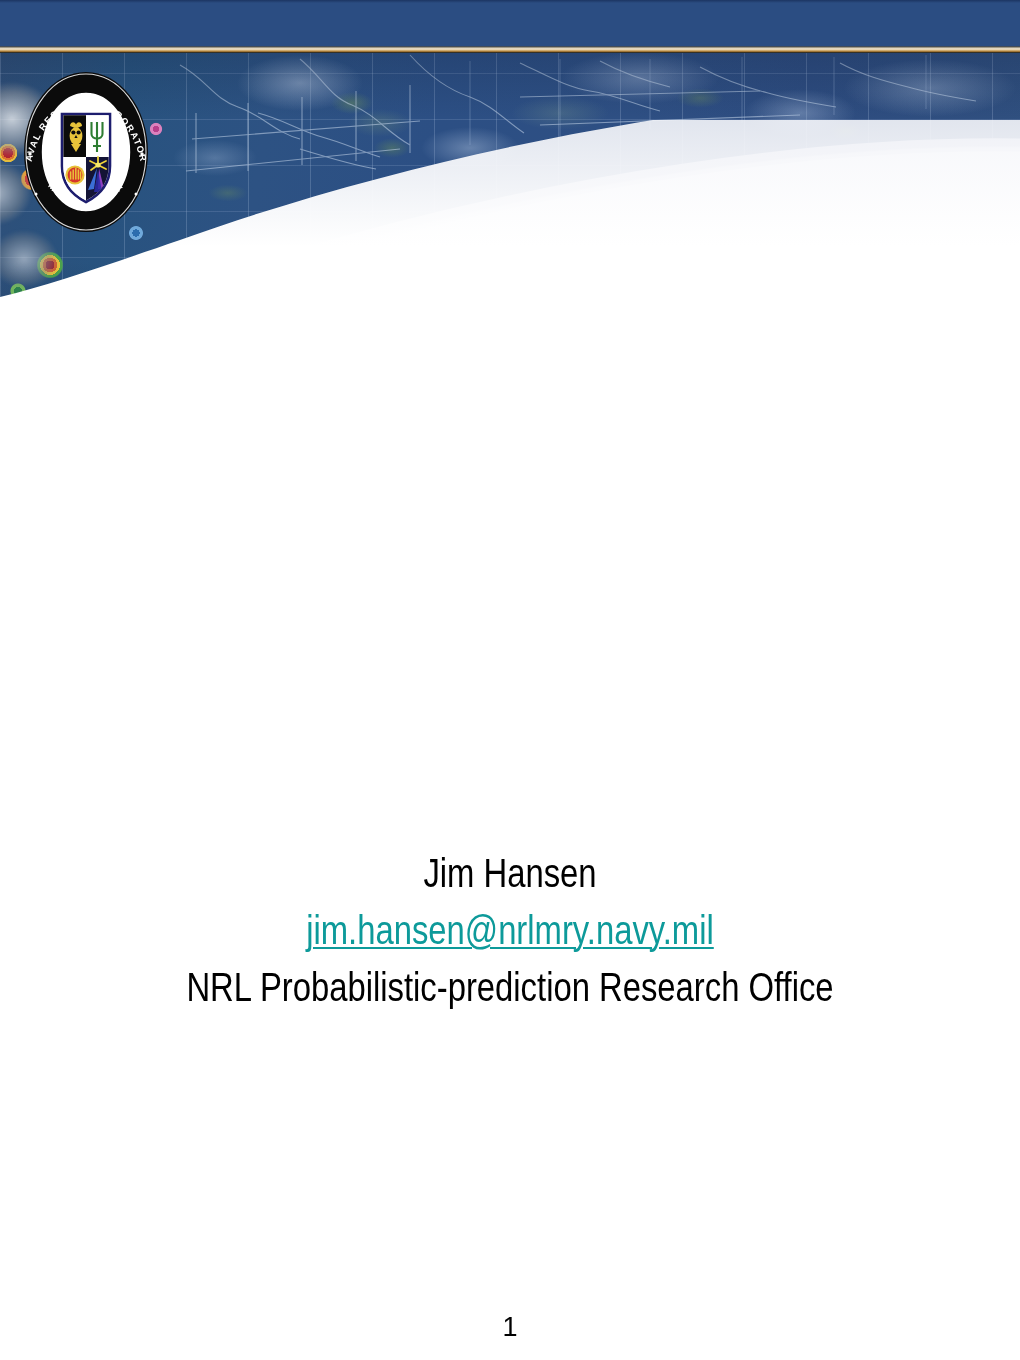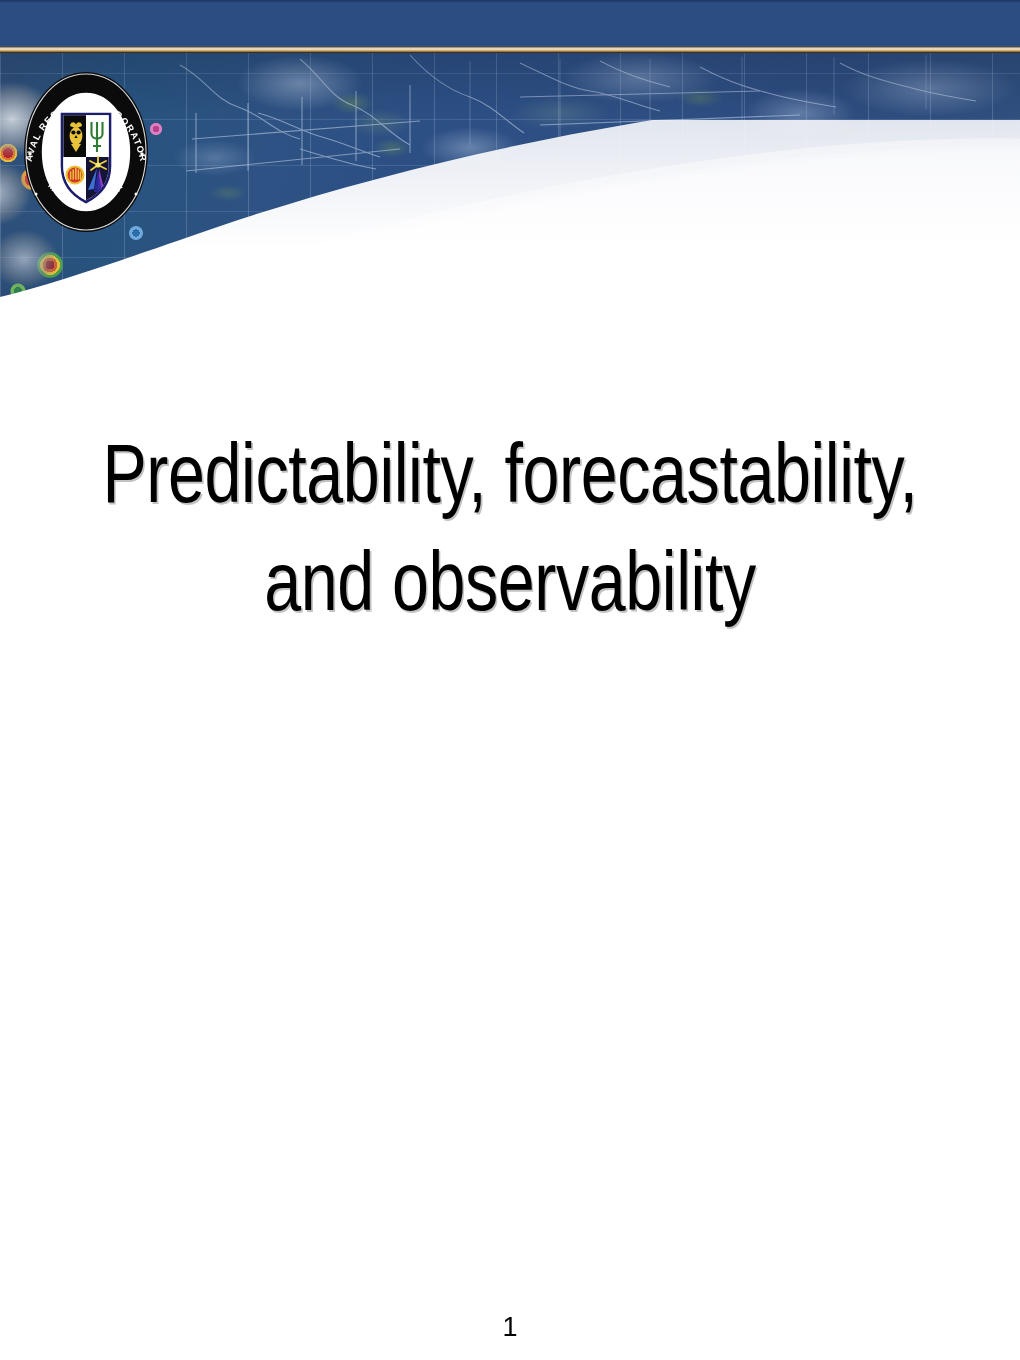--- a/index.html
+++ b/index.html
@@ -398,21 +398,24 @@
             <path d="M79,106 L70,128 L76,127 Z" fill="#3b6fd6"></path>
             <path d="M81,106 L86,127 L80,127 Z" fill="#8e3fc0"></path>
             <path d="M80,108 L76,130 L84,130 Z" fill="#2a2aa8" opacity=".85"></path>
           </g>
         </g>
       </g>
     </svg>
 
   </div>
 
-  <div id="title-block">
-    <div class="slide-title">Predictability, forecastability,
-and observability</div>
+
+  <div id="author-block">
+    <div class="author-line">Jim Hansen</div>
+    <div class="author-line">
+      <a class="author-email" href="#">jim.hansen@nrlmry.navy.mil</a>
+    </div>
+    <div class="author-line">NRL Probabilistic-prediction Research Office</div>
   </div>
 
-
   <div id="page-number">1</div>
 
 </div>
 
 </body></html>

